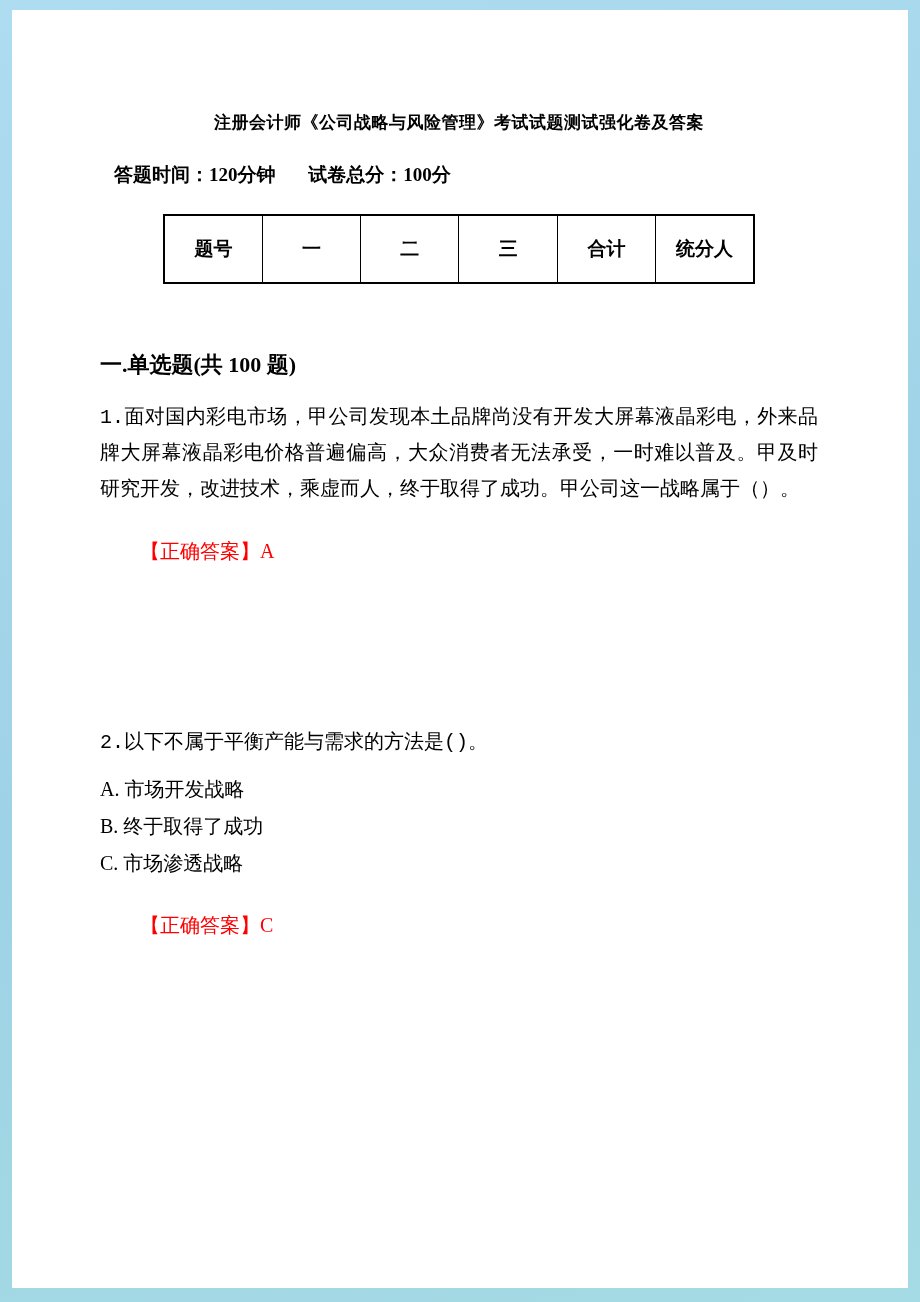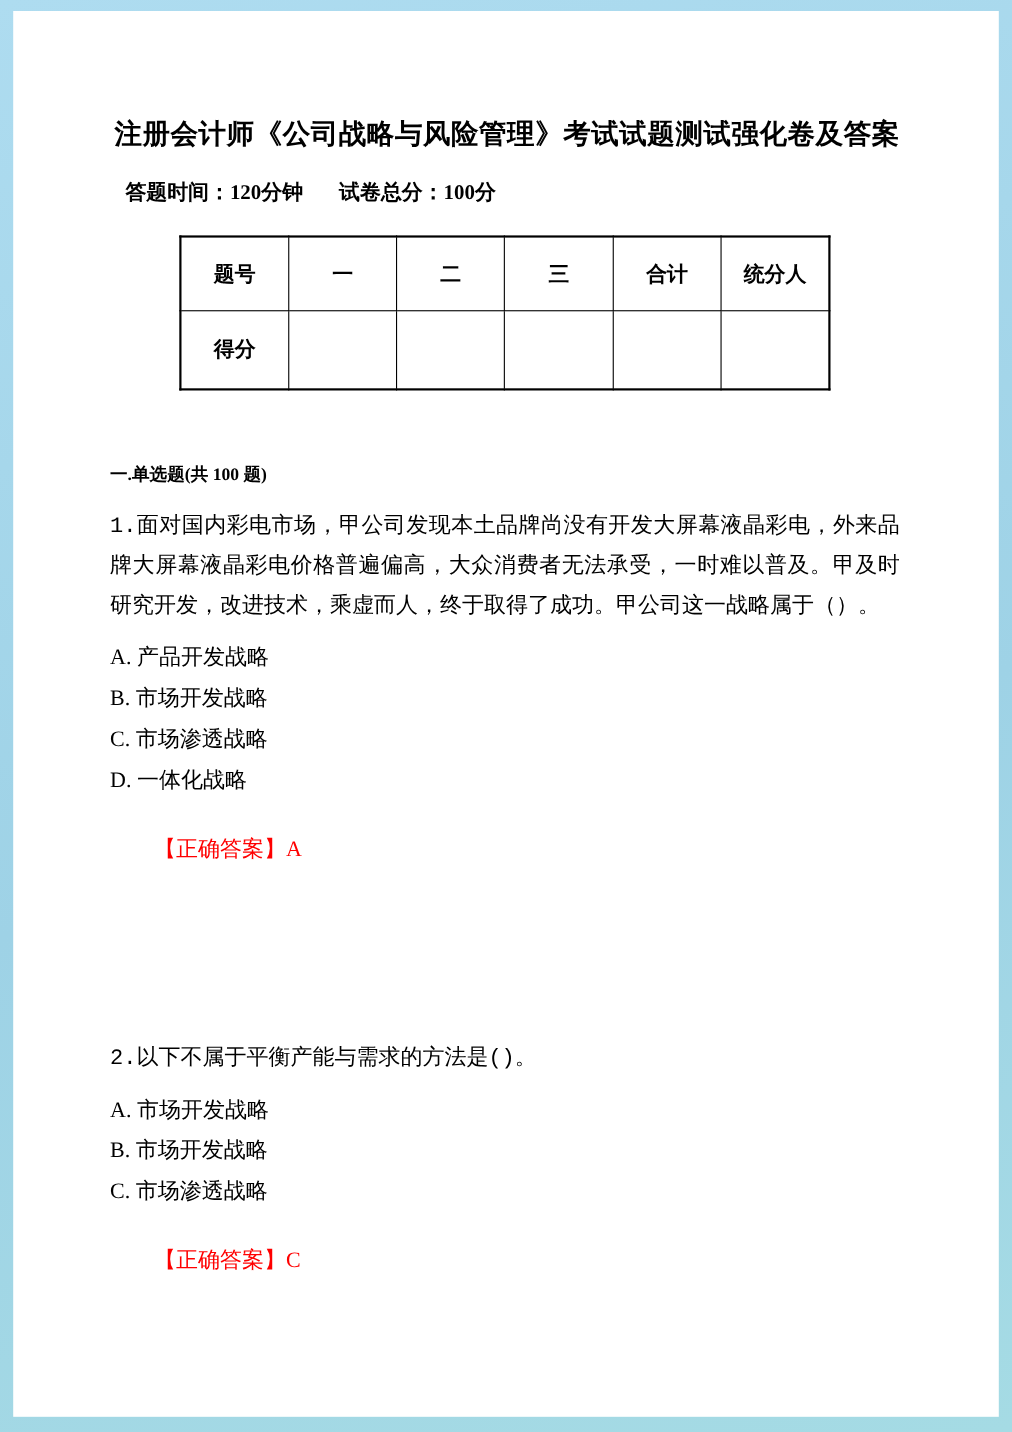--- a/index.html
+++ b/index.html
@@ -20,23 +20,23 @@
   .page {
     box-sizing: border-box;
     width: 100%;
     height: 100%;
     background: #ffffff;
     padding: 96px 90px 0 88px;
     overflow: hidden;
   }
   .doc-title {
     margin: 0;
-    font-size: 25px;
+    font-size: 17px;
     font-weight: bold;
-    text-align: right;
+    text-align: center;
     line-height: 34px;
     letter-spacing: 0.5px;
   }
   .meta-line {
     margin-top: 22px;
     font-size: 19px;
     font-weight: bold;
   }
   .meta-line .meta-part { margin: 0 14px; }
   table.score-table {
@@ -52,21 +52,21 @@
     text-align: center;
     vertical-align: middle;
     font-size: 19px;
     font-weight: bold;
     padding: 16px;
   }
   table.score-table tr.hdr th { height: 34px; }
   table.score-table tr.row2 td { height: 38px; }
   .section-heading {
     margin: 66px 0 0 0;
-    font-size: 16px;
+    font-size: 22px;
     font-weight: bold;
   }
   .question { font-size: 20px; }
   .question .stem {
     margin-top: 20px;
     line-height: 36px;
     text-align: justify;
     font-family: Liberation Mono, monospace;
   }
   .question .options { margin-top: 10px; }
@@ -94,51 +94,37 @@
     <table class="score-table">
       <tbody>
         <tr class="hdr">
           <th>题号</th>
           <th>一</th>
           <th>二</th>
           <th>三</th>
           <th>合计</th>
           <th>统分人</th>
         </tr>
-        <tr class="row2">
-          <td>得分</td>
-          <td></td>
-          <td></td>
-          <td></td>
-          <td></td>
-          <td></td>
-        </tr>
       </tbody>
     </table>
 
     <div class="section-heading">一.单选题(共 100 题)</div>
 
     <div class="question q1">
       <div class="stem">1.面对国内彩电市场，甲公司发现本土品牌尚没有开发大屏幕液晶彩电，外来品牌大屏幕液晶彩电价格普遍偏高，大众消费者无法承受，一时难以普及。甲及时研究开发，改进技术，乘虚而人，终于取得了成功。甲公司这一战略属于（）。</div>
-      <div class="options">
-        <div class="option">A. 产品开发战略</div>
-        <div class="option">B. 市场开发战略</div>
-        <div class="option">C. 市场渗透战略</div>
-        <div class="option">D. 一体化战略</div>
-      </div>
       <div class="answer">
         <span>【正确答案】</span><span>A</span>
       </div>
     </div>
 
     <div class="question q2">
       <div class="stem">2.以下不属于平衡产能与需求的方法是()。</div>
       <div class="options">
         <div class="option">A. 市场开发战略</div>
-        <div class="option">B. 市场开发战略</div>
+        <div class="option">B. 终于取得了成功</div>
         <div class="option">C. 市场渗透战略</div>
       </div>
       <div class="answer">
         <span>【正确答案】</span><span>C</span>
       </div>
     </div>
 
   </div>
 </div>
 

